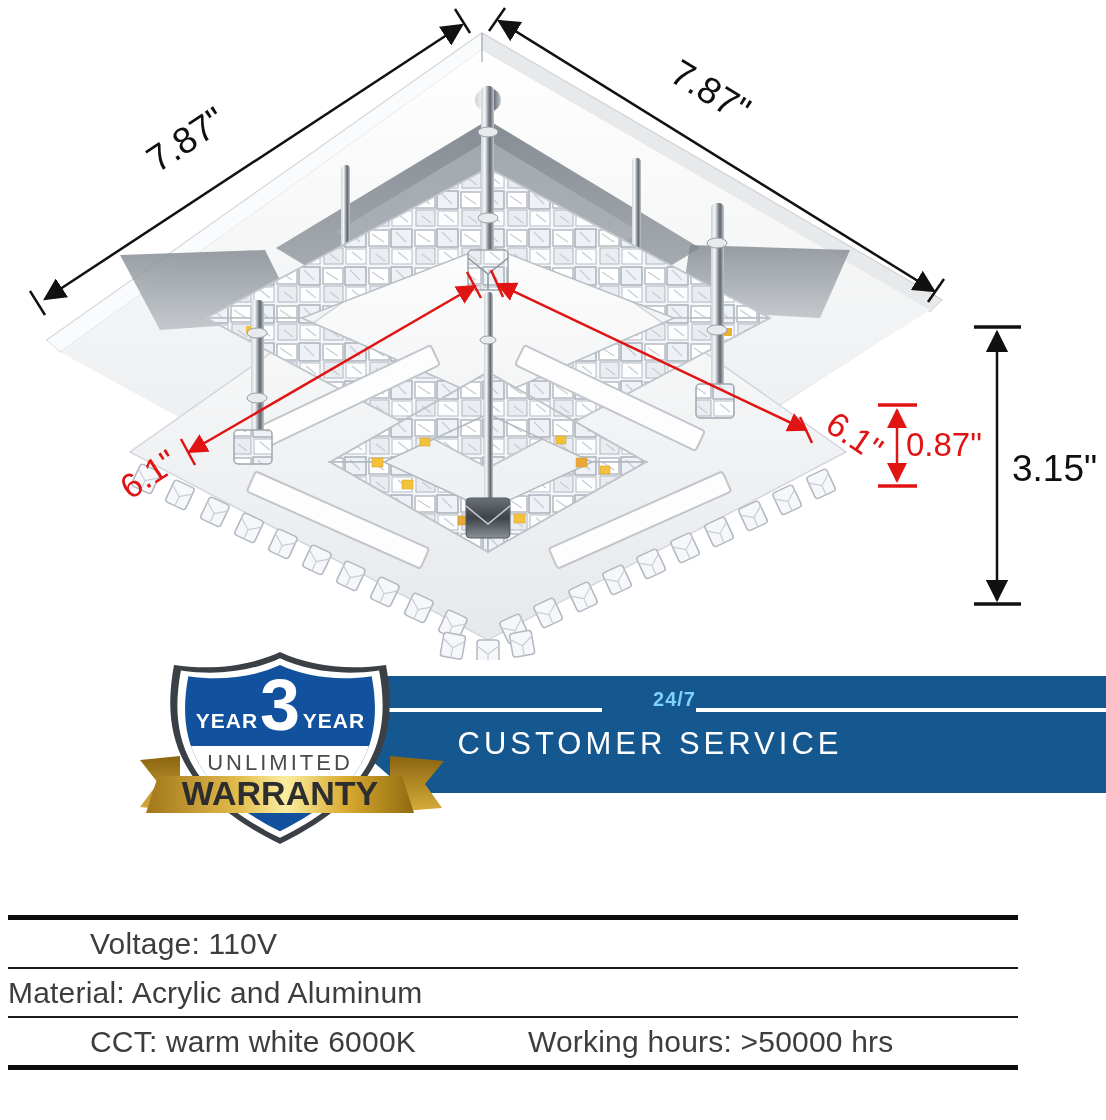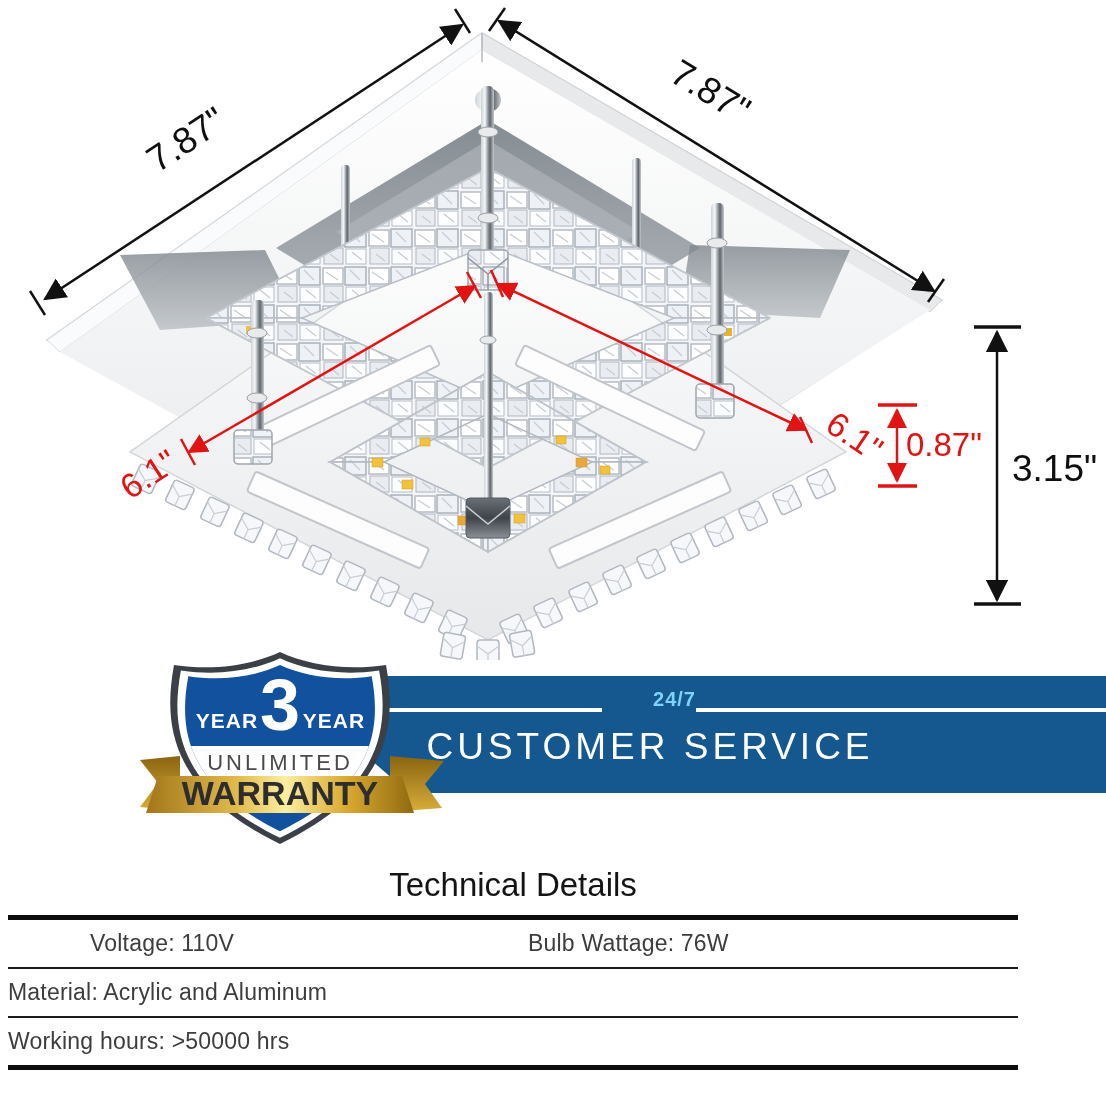--- a/index.html
+++ b/index.html
@@ -9,31 +9,31 @@
 
   
   .banner{position:absolute;left:366px;top:676px;width:740px;height:117px;background:#15578f;
           clip-path:polygon(0 0,100% 0,100% 100%,5.8% 100%,0 68%);}
   .banner .wline{position:absolute;top:32px;height:4px;background:#fff;}
   .banner .wline.l{left:8px;width:228px;}
   .banner .wline.r{left:330px;right:0;}
   .banner .b247{position:absolute;left:238px;top:12px;width:92px;text-align:right;
           color:#7dd3fc;font-size:20px;font-weight:600;letter-spacing:1px;}
   .banner .bcs{position:absolute;left:0;top:50px;width:568px;text-align:center;color:#fff;
-          font-size:37px;font-weight:500;letter-spacing:4px;white-space:nowrap;}
+          font-size:31px;font-weight:500;letter-spacing:4px;white-space:nowrap;}
   .badge{position:absolute;left:128px;top:646px;width:330px;height:212px;}
 
   
   .tech-title{position:absolute;left:0;top:866px;width:1026px;text-align:center;
           color:#141414;font-size:33px;}
   .tech-table{position:absolute;left:8px;top:915px;width:1010px;
           border-top:5px solid #0d0d0d;border-bottom:5px solid #0d0d0d;}
   .t-row{display:flex;height:47px;align-items:center;border-bottom:2px solid #1a1a1a;}
   .t-row:last-child{border-bottom:none;}
-  .t-cell{color:#3d3d3d;font-size:23px;letter-spacing:.2px;white-space:nowrap;}
+  .t-cell{color:#3d3d3d;font-size:30px;letter-spacing:.2px;white-space:nowrap;}
   .t-cell.l{width:520px;padding-left:82px;box-sizing:border-box;}
 </style>
 </head>
 <body>
 
 <div class="page">
 
   
   <svg width="1106" height="660" viewBox="0 0 1106 660">
     <defs>
@@ -263,28 +263,27 @@
       <text x="206" y="82" text-anchor="middle" font-size="21" font-weight="bold" fill="#fff" letter-spacing="1">YEAR</text>
       <text x="152" y="124" text-anchor="middle" font-size="22" fill="#4a4a4c" letter-spacing="3">UNLIMITED</text>
     </g>
     <g>
       <polygon points="30,130 274,130 286,167 18,167" fill="url(#gold)"></polygon>
       <text x="152" y="159" text-anchor="middle" font-size="34" font-weight="bold" fill="#2d2d2f">WARRANTY</text>
     </g>
   </svg>
 
   
-  <div class="tech-title">Technical Details</div>
 
   <div class="tech-table">
     <div class="t-row">
       <div class="t-cell l">Voltage: 110V</div>
-      <div class="t-cell r">Bulb Wattage: 76W</div>
     </div>
     <div class="t-row">
       <div class="t-cell r">Material: Acrylic and Aluminum</div>
     </div>
     <div class="t-row">
+      <div class="t-cell l">CCT: warm white 6000K</div>
       <div class="t-cell r">Working hours: &gt;50000 hrs</div>
     </div>
   </div>
 
 </div>
 
 </body></html>

